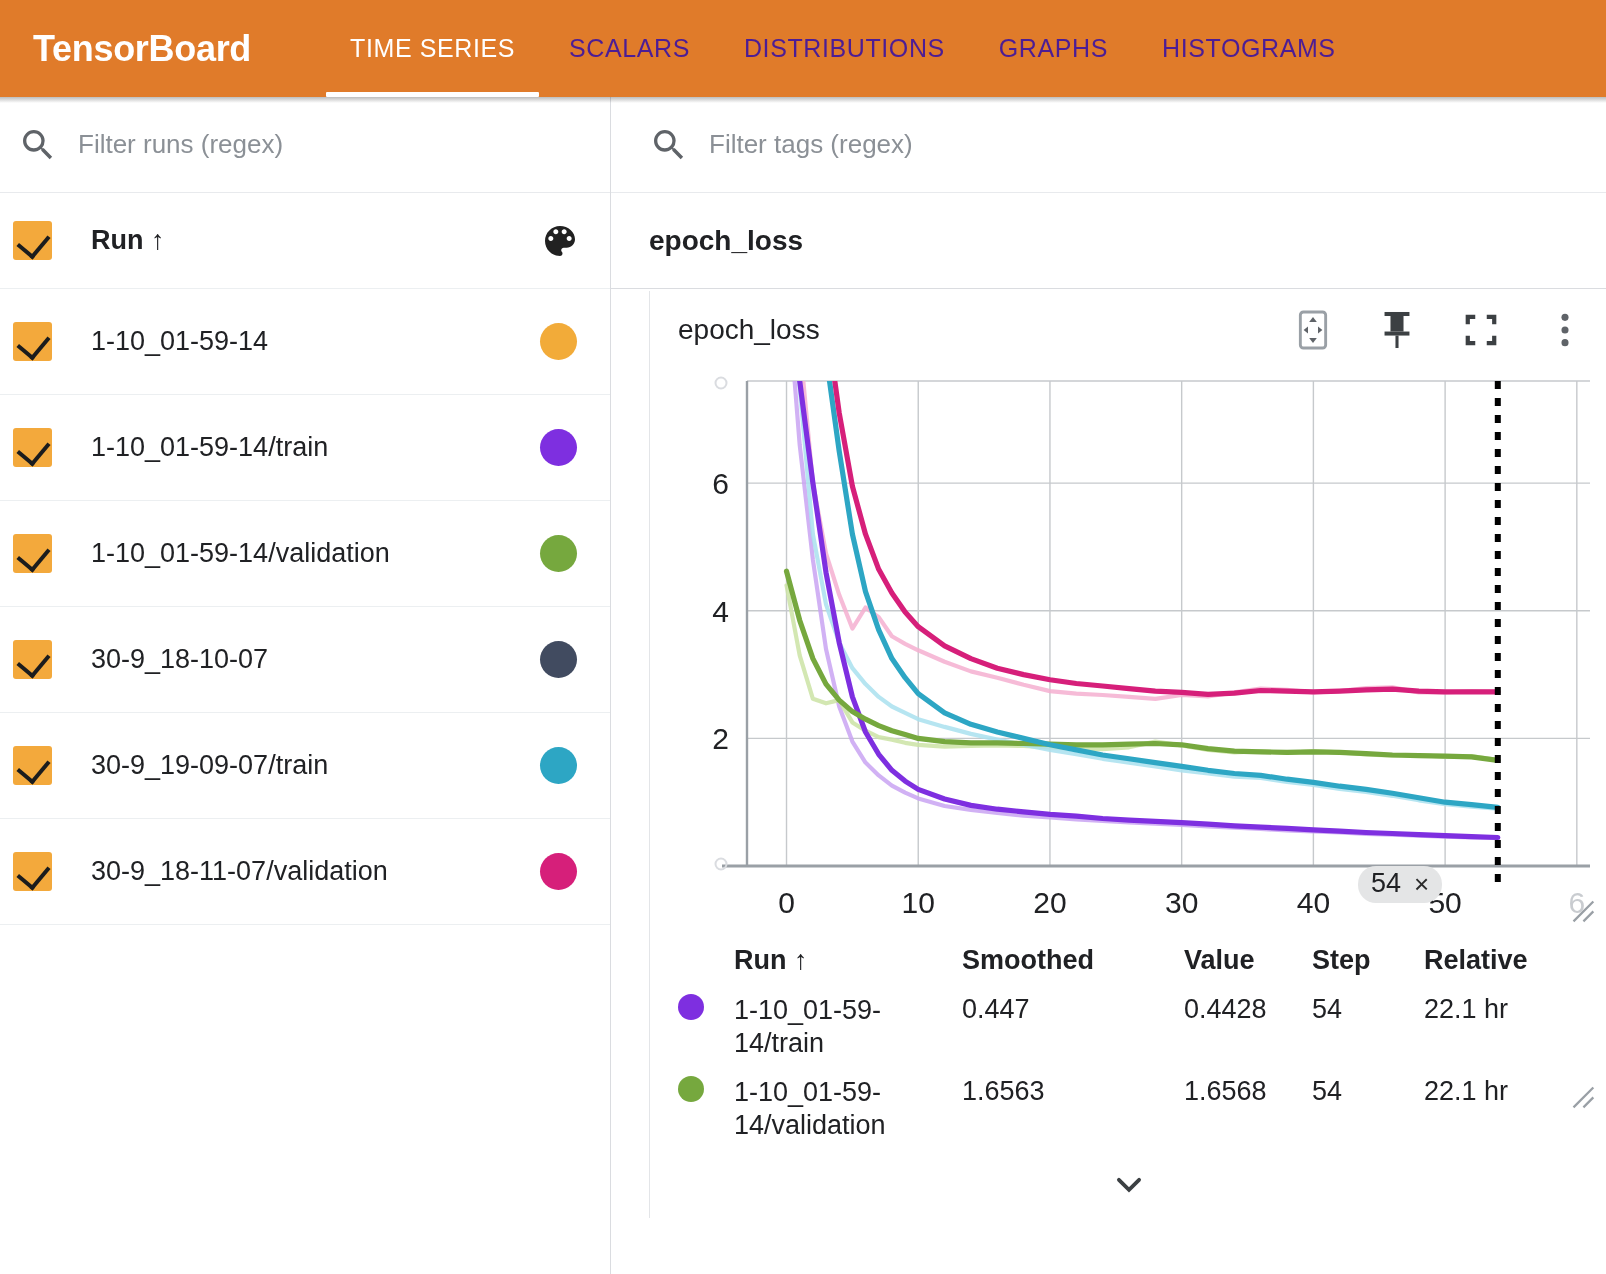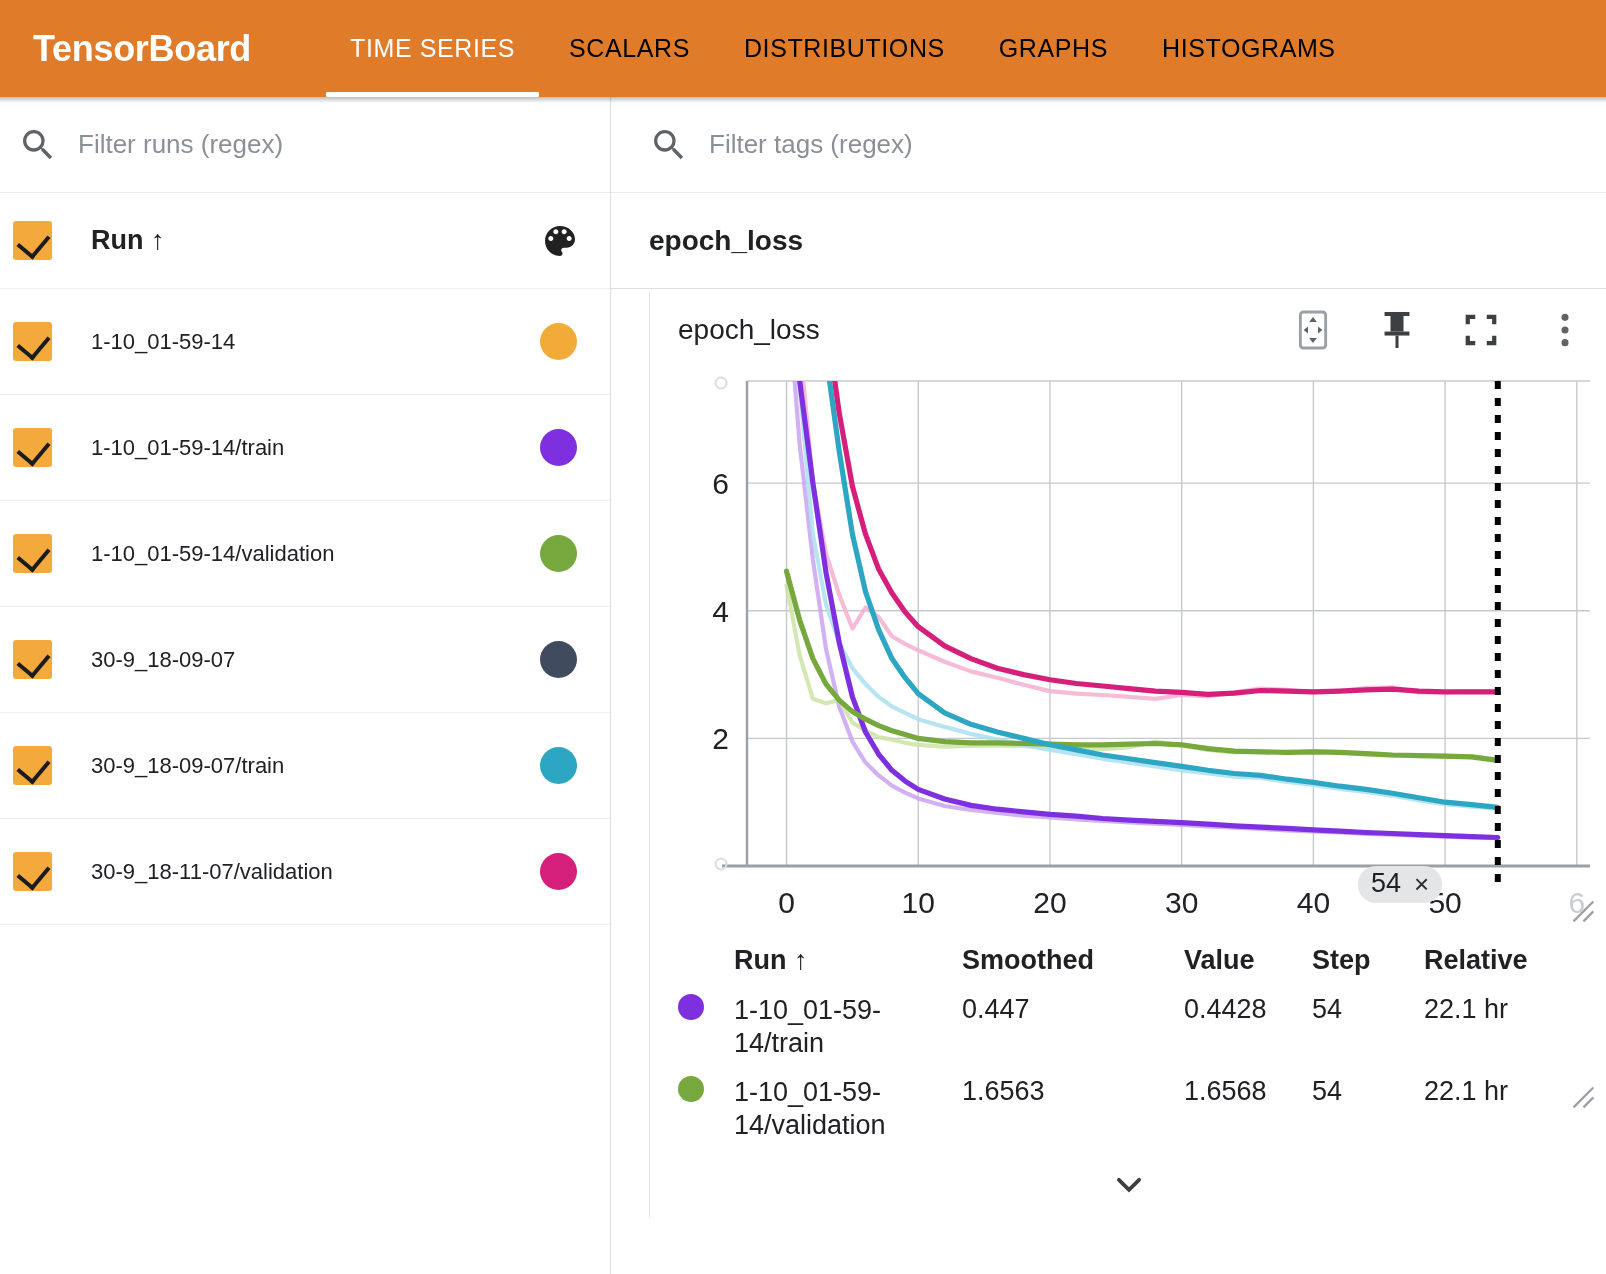--- a/index.html
+++ b/index.html
@@ -14,21 +14,21 @@
     position: absolute; left: 0; top: 0; width: 1606px; height: 97px;
     background: #e07b2a; display: flex; align-items: center;
   }
   .brand {
     color: #fff; font-size: 36px; font-weight: 700; letter-spacing: -0.3px;
     margin-left: 33px; white-space: nowrap;
   }
   .tabs { display: flex; align-items: center; height: 97px; margin-left: 72px; }
   .tab {
     position: relative; height: 97px; display: flex; align-items: center;
-    padding: 0 27px; color: #000000; font-size: 25px; font-weight: 500;
+    padding: 0 27px; color: #4c1d95; font-size: 25px; font-weight: 500;
     letter-spacing: 0.6px; white-space: nowrap; cursor: pointer;
   }
   .tab.active { color: #ffffff; }
   .tab.active::after {
     content: ""; position: absolute; left: 3px; right: 3px; bottom: 0;
     height: 5px; background: #fff; border-radius: 1px;
   }
 
   
   .below { position: absolute; left: 0; top: 97px; width: 1606px; height: 1177px; }
@@ -64,21 +64,21 @@
   .cb {
     width: 39px; height: 39px; flex: 0 0 39px; border-radius: 3px;
     background: #f3a93c; position: relative;
   }
   .cb::after {
     content: ""; position: absolute; left: 10px; top: 7px;
     width: 17px; height: 24px; border: solid #1b1c1d;
     border-width: 0 4.5px 4.5px 0; transform: rotate(40deg);
   }
   .runlabel {
-    margin-left: 39px; font-size: 22px; color: #202124; white-space: nowrap;
+    margin-left: 39px; font-size: 27px; color: #202124; white-space: nowrap;
     flex: 1 1 auto;
   }
   .runrow.header .runlabel { font-weight: 700; font-size: 27px; }
   .dot {
     width: 37px; height: 37px; border-radius: 50%; flex: 0 0 37px;
     margin-right: 33px;
   }
   .palette { width: 40px; height: 40px; margin-right: 30px; flex: 0 0 40px; }
 
   
@@ -199,26 +199,26 @@
       <span class="runlabel">1-10_01-59-14/train</span>
       <span class="dot" style="background: rgb(126, 47, 224);"></span>
     </div>
     <div class="runrow">
       <span class="cb"></span>
       <span class="runlabel">1-10_01-59-14/validation</span>
       <span class="dot" style="background: rgb(118, 168, 62);"></span>
     </div>
     <div class="runrow">
       <span class="cb"></span>
-      <span class="runlabel">30-9_18-09-07</span>
+      <span class="runlabel">30-9_18-10-07</span>
       <span class="dot" style="background: rgb(65, 75, 96);"></span>
     </div>
     <div class="runrow">
       <span class="cb"></span>
-      <span class="runlabel">30-9_18-09-07/train</span>
+      <span class="runlabel">30-9_19-09-07/train</span>
       <span class="dot" style="background: rgb(45, 166, 196);"></span>
     </div>
     <div class="runrow">
       <span class="cb"></span>
       <span class="runlabel">30-9_18-11-07/validation</span>
       <span class="dot" style="background: rgb(214, 31, 122);"></span>
     </div>
   </div>
 
   <div class="main">

